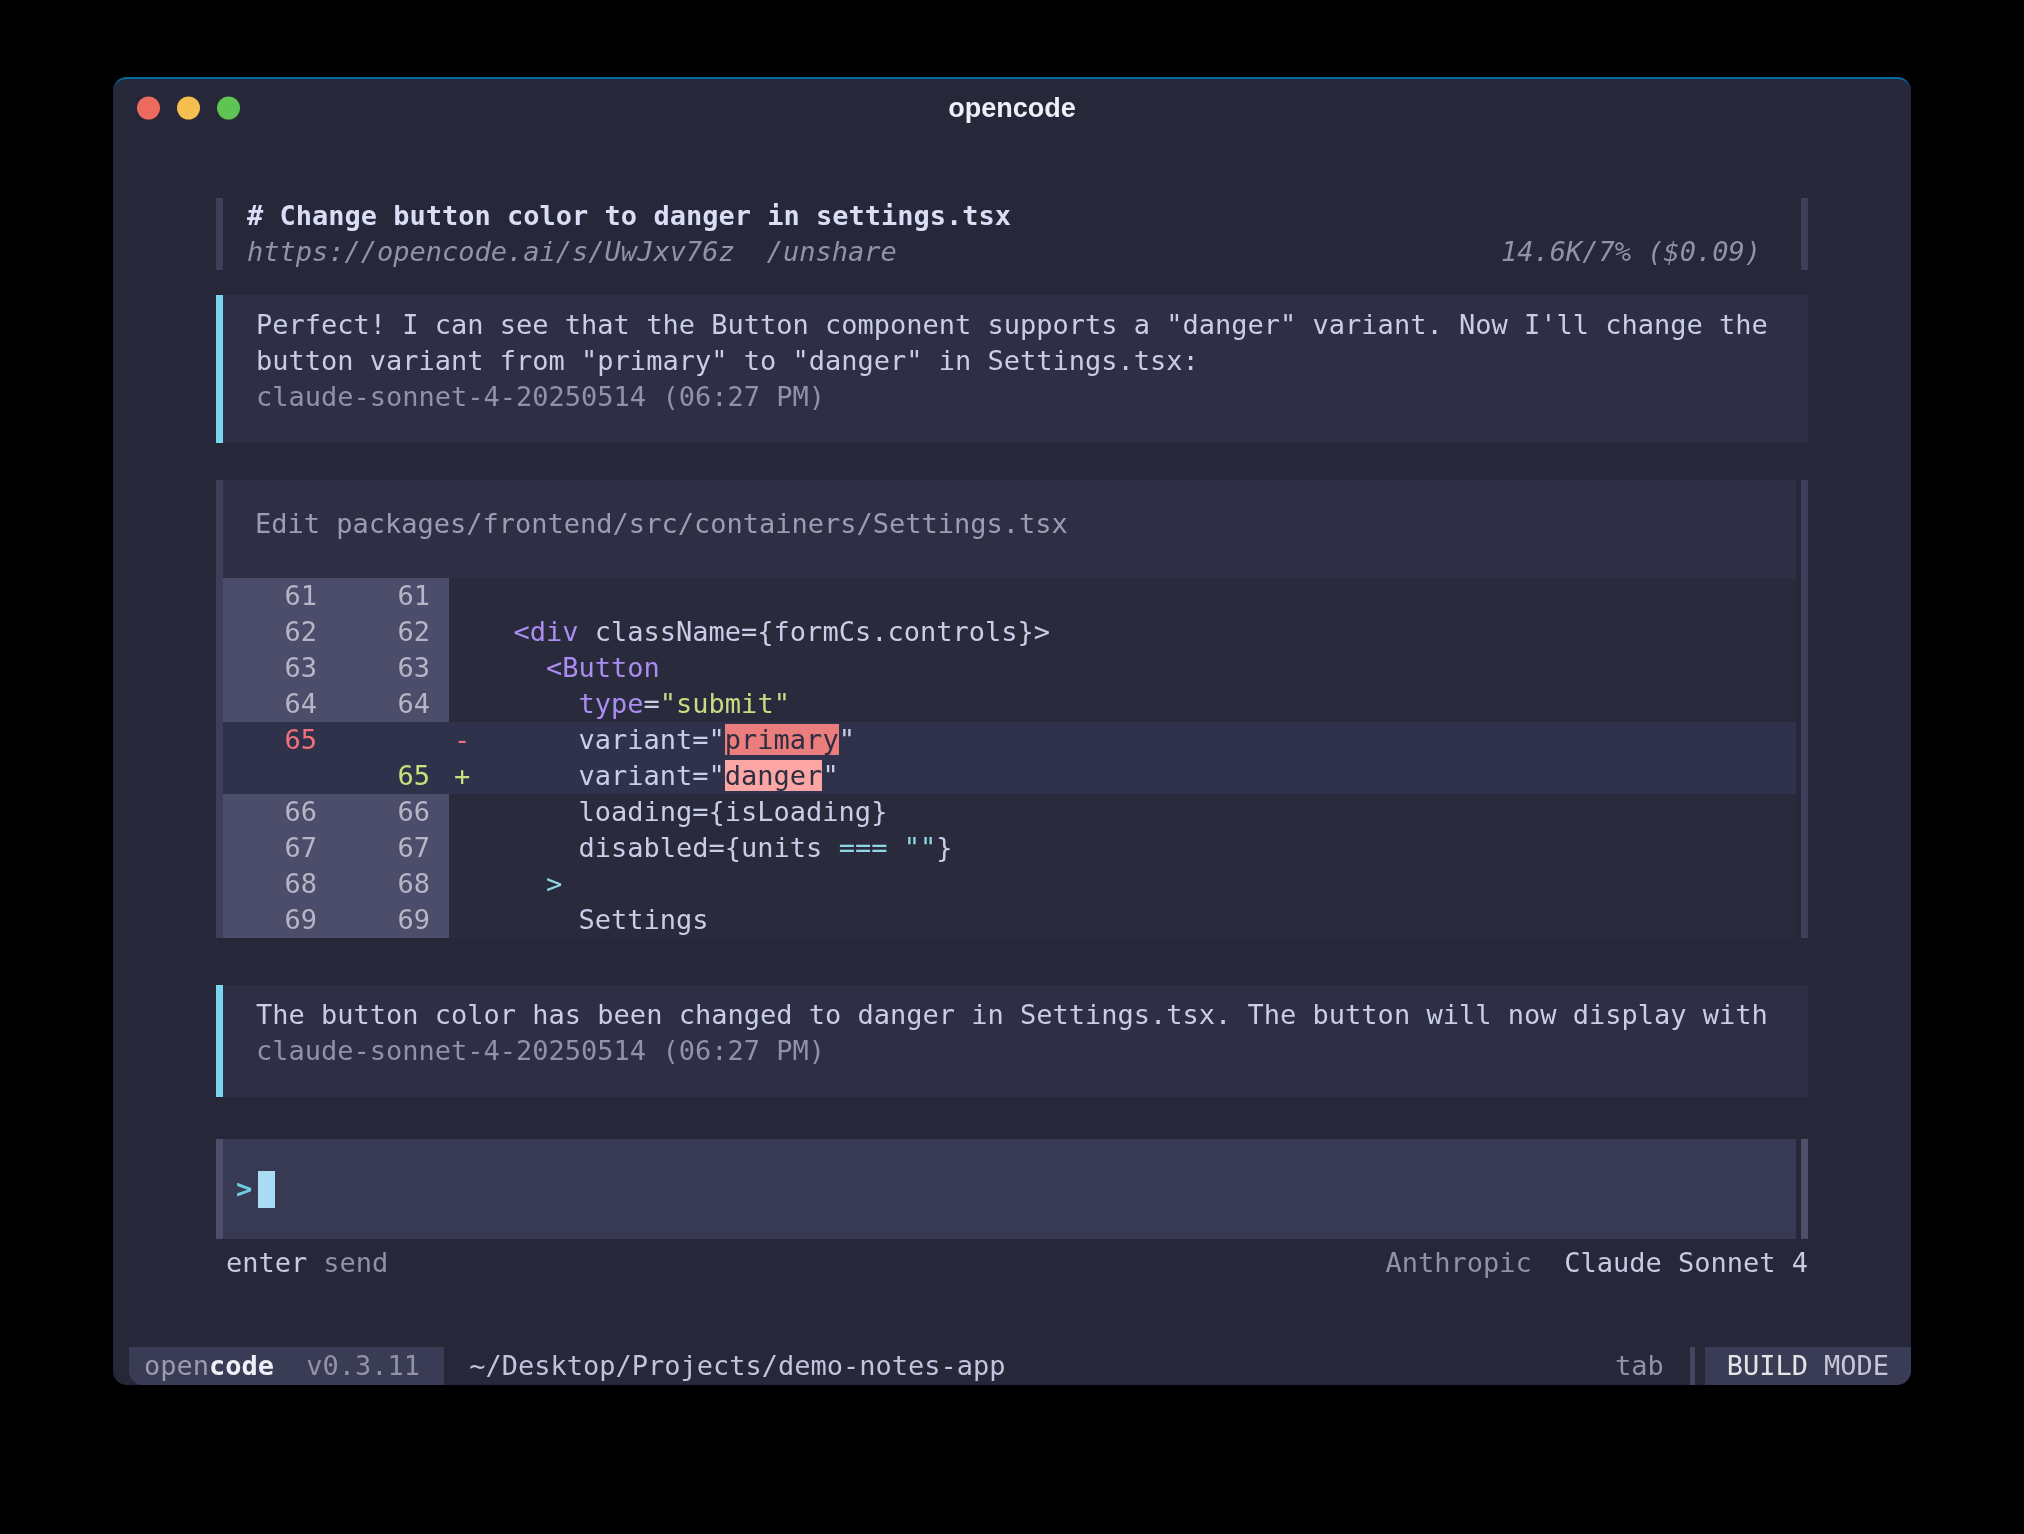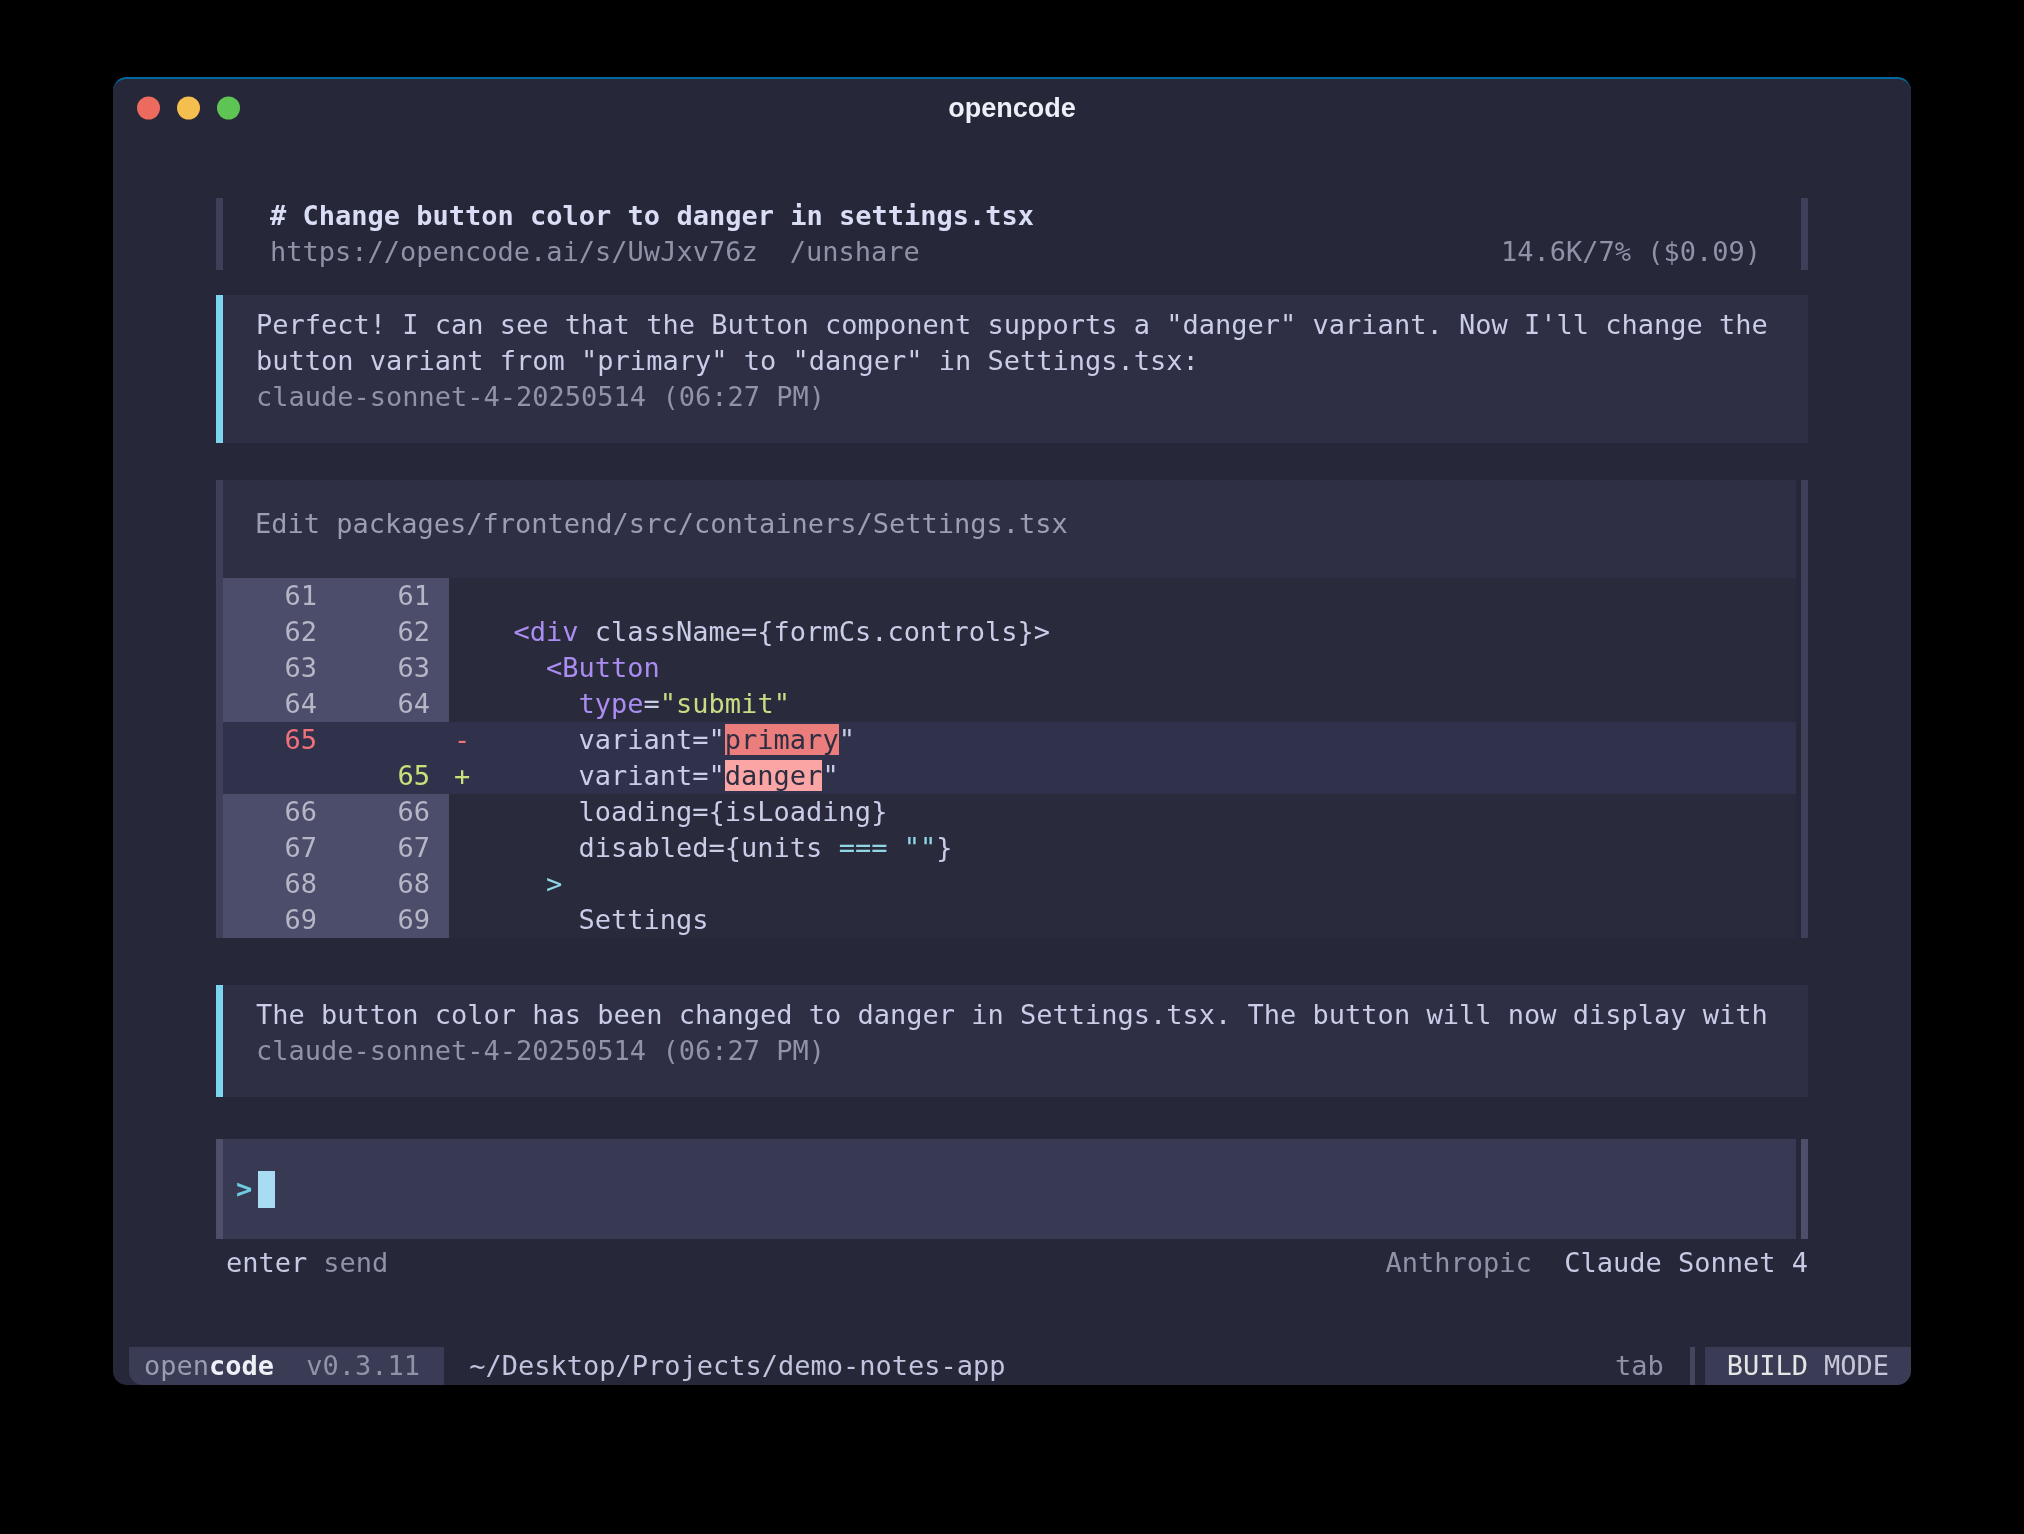--- a/index.html
+++ b/index.html
@@ -36,23 +36,23 @@
   }
 
   
   .row { margin:0 103px; display:flex; }
   .vbar { width:7px; background:#3e3f58; flex:none; }
   .vbar.bright { background:#4e4f6a; }
   .gap5 { width:5px; flex:none; }
 
   
   .session-header { margin-top:61px; }
-  .header-body { flex:1; padding-left:47px; }
+  .header-body { flex:1; padding-left:24px; }
   .header-title { font-weight:bold; color:#d9ddf5; }
-  .header-sub { display:flex; color:#9092a8; padding-right:40px; }
+  .header-sub { display:flex; color:#9092a8; padding-right:40px;font-style:italic; }
   .unshare { margin-left:32px; }
   .usage { margin-left:auto; }
 
   
   .message { }
   .msg-bar { width:7px; background:#7cd5ef; flex:none; }
   .msg-body { flex:1; background:#2e2f45; padding:12px 32px 28px 33px; }
   .msg-meta { color:#9092a8; }
   .message.m1 { margin-top:25px; }
   .message.m2 { margin-top:47px; }

